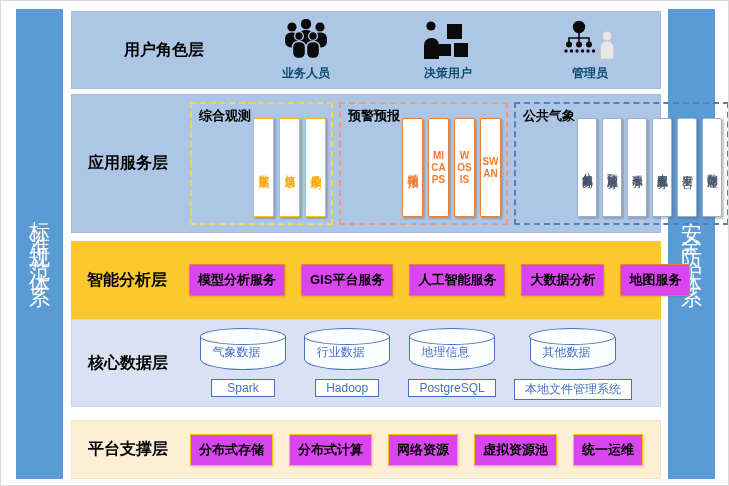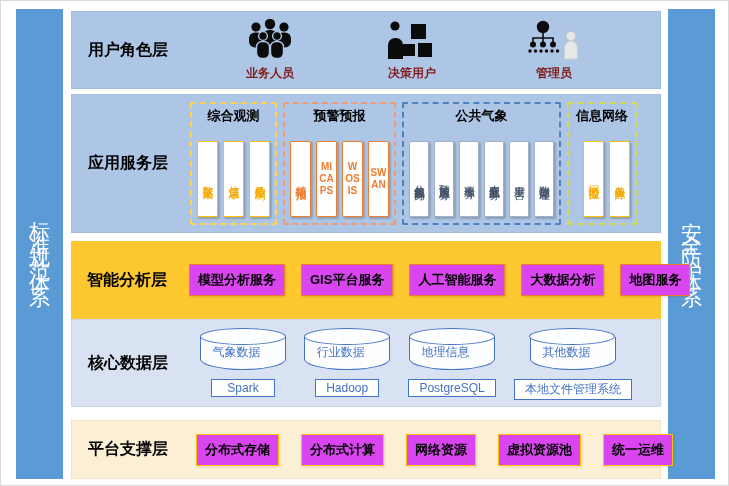--- a/index.html
+++ b/index.html
@@ -10,55 +10,55 @@
   .sidebar{position:absolute;top:8px;width:47px;height:470px;background:#5B9BD5;color:#fff;
     display:flex;align-items:center;justify-content:center;
     writing-mode:vertical-rl;text-orientation:upright;font-size:21px;letter-spacing:13px;}
   .sidebar.left{left:15px;}
   .sidebar.right{left:667px;}
 
   
   .content{position:absolute;left:70px;top:10px;width:590px;}
   .layer{box-sizing:border-box;display:flex;align-items:center;}
   .layer-title{flex:0 0 118px;padding-left:16px;font-size:16px;font-weight:bold;color:#000;box-sizing:border-box;}
-  .l-user{height:78px;background:#AEC6E6;border:1px solid #A3BCDD;margin-bottom:5px;}
+  .l-user{height:78px;background:#AEC6E6;border:1px solid #A3BCDD;margin-bottom:5px;padding-left:36px;}
   .l-app {height:139px;background:#AEC6E6;border:1px solid #A3BCDD;margin-bottom:8px;align-items:stretch;}
   .l-app .layer-title{display:flex;align-items:center;}
   .l-ana {height:78px;background:#FDC82F;margin-bottom:0;}
   .l-data{height:88px;background:#D9E2F3;border:1px solid #CBD6EC;margin-bottom:13px;}
   .l-plat{height:59px;background:#FBEFD5;border:1px solid #F2E3C2;}
 
   
   .roles{display:flex;gap:66px;padding-left:42px;align-items:flex-end;}
   .role{display:flex;flex-direction:column;align-items:center;width:76px;}
   .role svg{display:block;}
-  .role-label{font-size:12px;font-weight:bold;color:#7f1d1d;margin-top:2px;white-space:nowrap;}
+  .role-label{font-size:12px;font-weight:bold;color:#0c4a6e;margin-top:2px;white-space:nowrap;}
 
   
   .groups{flex:1;display:flex;gap:6px;padding:7px 0;align-items:stretch;}
-  .grp{border:2px dashed;border-radius:2px;box-sizing:border-box;display:flex;flex-direction:column;padding:2px 5px 6px;}
+  .grp{border:2px dashed;border-radius:2px;box-sizing:border-box;display:flex;flex-direction:row;padding:2px 5px 6px;}
   .grp-hdr{font-size:13px;font-weight:bold;color:#000;text-align:center;padding:1px 2px 4px;white-space:nowrap;}
   .cols{display:flex;gap:5px;flex:1;justify-content:flex-end;margin-top:12px;}
   .vcol{background:#fff;border:1.3px solid;border-radius:2px;box-sizing:border-box;width:21px;
     display:flex;align-items:center;justify-content:center;
     writing-mode:vertical-rl;text-orientation:upright;font-size:11px;letter-spacing:1px;
     box-shadow:1.5px 1.5px 2px rgba(90,90,90,.35);}
   .vcol.latin{writing-mode:horizontal-tb;word-break:break-all;text-align:center;
     font-size:10px;font-weight:bold;letter-spacing:0;line-height:1.2;padding:0 1px;}
   .t-gold{border-color:#FFD34D;}   .t-gold .vcol{border-color:#FFC000;color:#F5A800;}
   .t-orange{border-color:#EC9B7B;} .t-orange .vcol{border-color:#ED7D31;color:#ED7D31;}
   .t-blue{border-color:#4E81BD;}   .t-blue .vcol{border-color:#9EB0CB;color:#44546A;width:20px;}
   .t-green{border-color:#D3DB4E;}  .t-green .vcol{border-color:#FFC000;color:#F5A800;}
 
   
   .hboxes{flex:1;display:flex;gap:16px;align-items:center;padding-right:30px;}
   .hbox{background:#d946ef;font-size:13px;font-weight:bold;color:#000;text-align:center;
     padding:6px 8px;min-width:58px;white-space:nowrap;box-sizing:border-box;}
   .hbox.orange{border:1.4px solid #ED7D31;box-shadow:1px 1px 2px rgba(120,90,30,.25);}
-  .hbox.gold{border:1.4px solid #FFC000;box-shadow:1px 1px 2px rgba(120,90,30,.2);margin-left:6px;}
+  .hbox.gold{border:1.4px solid #FFC000;box-shadow:1px 1px 2px rgba(120,90,30,.2);}
 
   
   .stores{flex:1;display:flex;justify-content:space-between;padding:0 28px 0 10px;}
   .store{display:flex;flex-direction:column;align-items:center;}
   .cyl{position:relative;width:86px;height:33px;background:#FDFEFF;border:1.5px solid #4472C4;border-top:none;
     border-radius:0 0 43px 43px / 0 0 11px 11px;margin-top:10px;box-sizing:border-box;}
   .cyl::before{content:"";position:absolute;left:-1.5px;top:-9px;width:86px;height:17px;background:#FDFEFF;
     border:1.5px solid #4472C4;border-radius:50%;box-sizing:border-box;}
   .cyl-label{position:absolute;left:0;right:13px;top:7px;text-align:center;font-size:12px;color:#4472C4;z-index:1;}
   .engine{margin-top:9px;background:#fff;border:1px solid #4472C4;color:#4472C4;font-size:12px;

